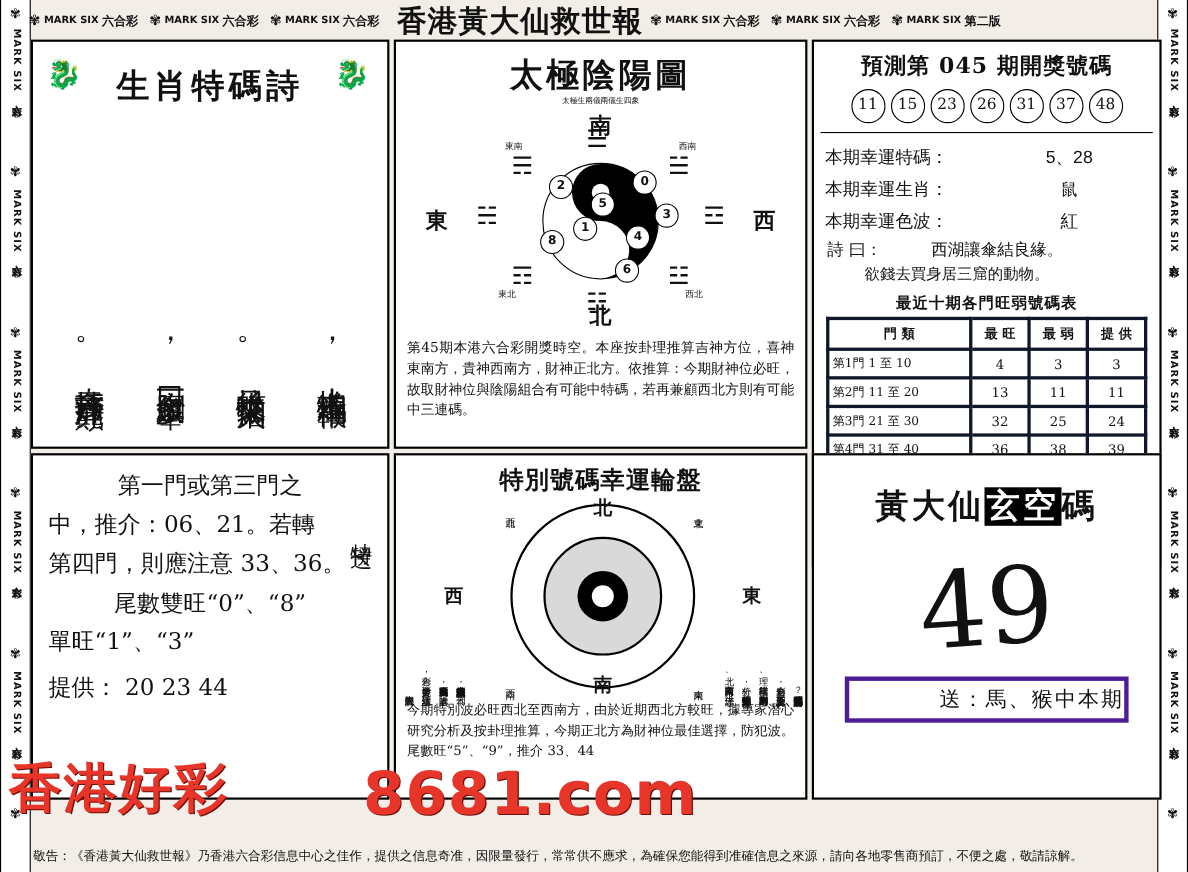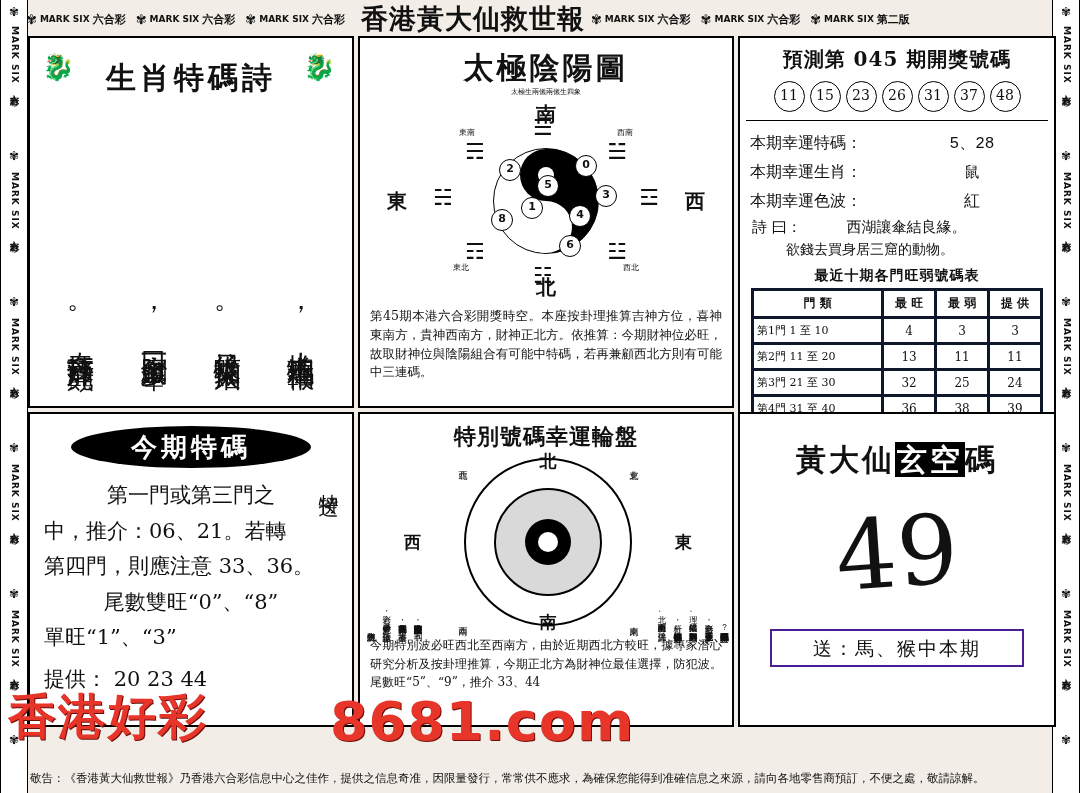--- a/index.html
+++ b/index.html
@@ -132,21 +132,21 @@
   }
   .balls{display:flex;justify-content:center;gap:5px;margin-top:8px;}
   .ball{
     width:29px;height:29px;border-radius:50%;border:1.6px solid #000;
     font-size:14px;text-align:center;line-height:27px;
     font-family:"DejaVu Serif","Liberation Serif",serif;
   }
   .hr{border-top:1.5px solid #000;margin:8px 6px;}
   .kv{
     display:flex;align-items:center;
-    font-family:Liberation Mono, monospace;
+    font-family:Liberation Sans, sans-serif;
     font-size:16px;padding:4px 10px;
   }
   .kv .k{width:150px;}
   .kv .v{flex:1;text-align:center;}
   .kv .v.zodiac{font-size:15px;}
   .poemline{
     font-family:"DejaVu Serif","Liberation Serif",serif;
     font-size:15px;padding:2px 12px;
   }
   .poemline.indent{padding-left:46px;font-size:14px;}
@@ -235,22 +235,22 @@
     text-align:center;font-family:"DejaVu Serif","Liberation Serif",serif;
     font-weight:bold;font-size:30px;margin-top:26px;letter-spacing:3px;
   }
   .wong-title .inv{background:#000;color:#fff;padding:0 2px;}
   .glyph{
     text-align:center;font-size:96px;line-height:1;margin-top:24px;
     font-family:"DejaVu Serif","Liberation Serif",serif;
     transform:rotate(-4deg);
   }
   .wong-box{
-    border:2px solid #4c1d95;width:250px;margin:28px auto 0;height:34px;
-    text-align:center;line-height:34px;
+    border:4px solid #4c1d95;width:250px;margin:14px auto 0;height:34px;
+    text-align:right;line-height:34px;
     font-family:"DejaVu Serif","Liberation Serif",serif;
     font-size:19px;letter-spacing:2px;
   }
   
   .footer{
     position:absolute;left:26px;right:26px;bottom:0;height:64px;
   }
   .footnote{
     position:absolute;left:0;right:0;bottom:6px;
     font-family:"DejaVu Serif","Liberation Serif",serif;
@@ -471,21 +471,20 @@
           <td class="first">第5門 41 至 49</td>
           <td>49</td>
           <td>43</td>
           <td>46</td>
         </tr>
       </tbody>
         </table>
     </div>
 
     <div class="cell c-special">
-      <div class="oval">今期特碼</div>
       <div class="side-note">特送 5</div>
       <div class="sp-body">
         <div class="sp-line sp-center">第一門或第三門之</div>
         <div class="sp-line">中，推介：06、21。若轉</div>
         <div class="sp-line">第四門，則應注意 33、36。</div>
         <div class="sp-line sp-center">尾數雙旺“0”、“8”</div>
         <div class="sp-line">單旺“1”、“3”</div>
       </div>
       <div class="sp-body" style="padding-top:6px">
         <span>提供：</span>

